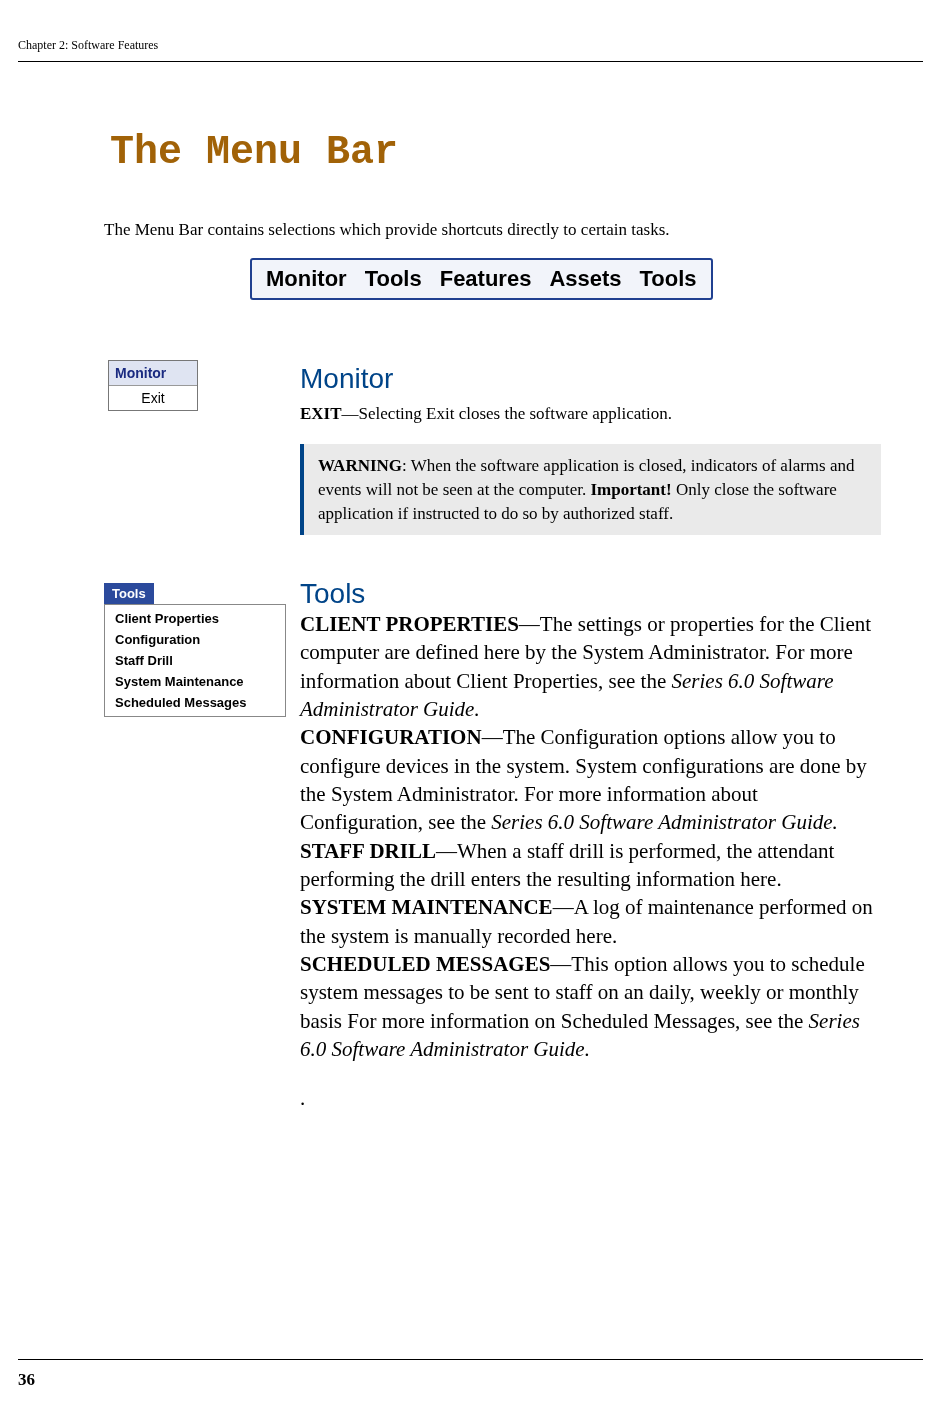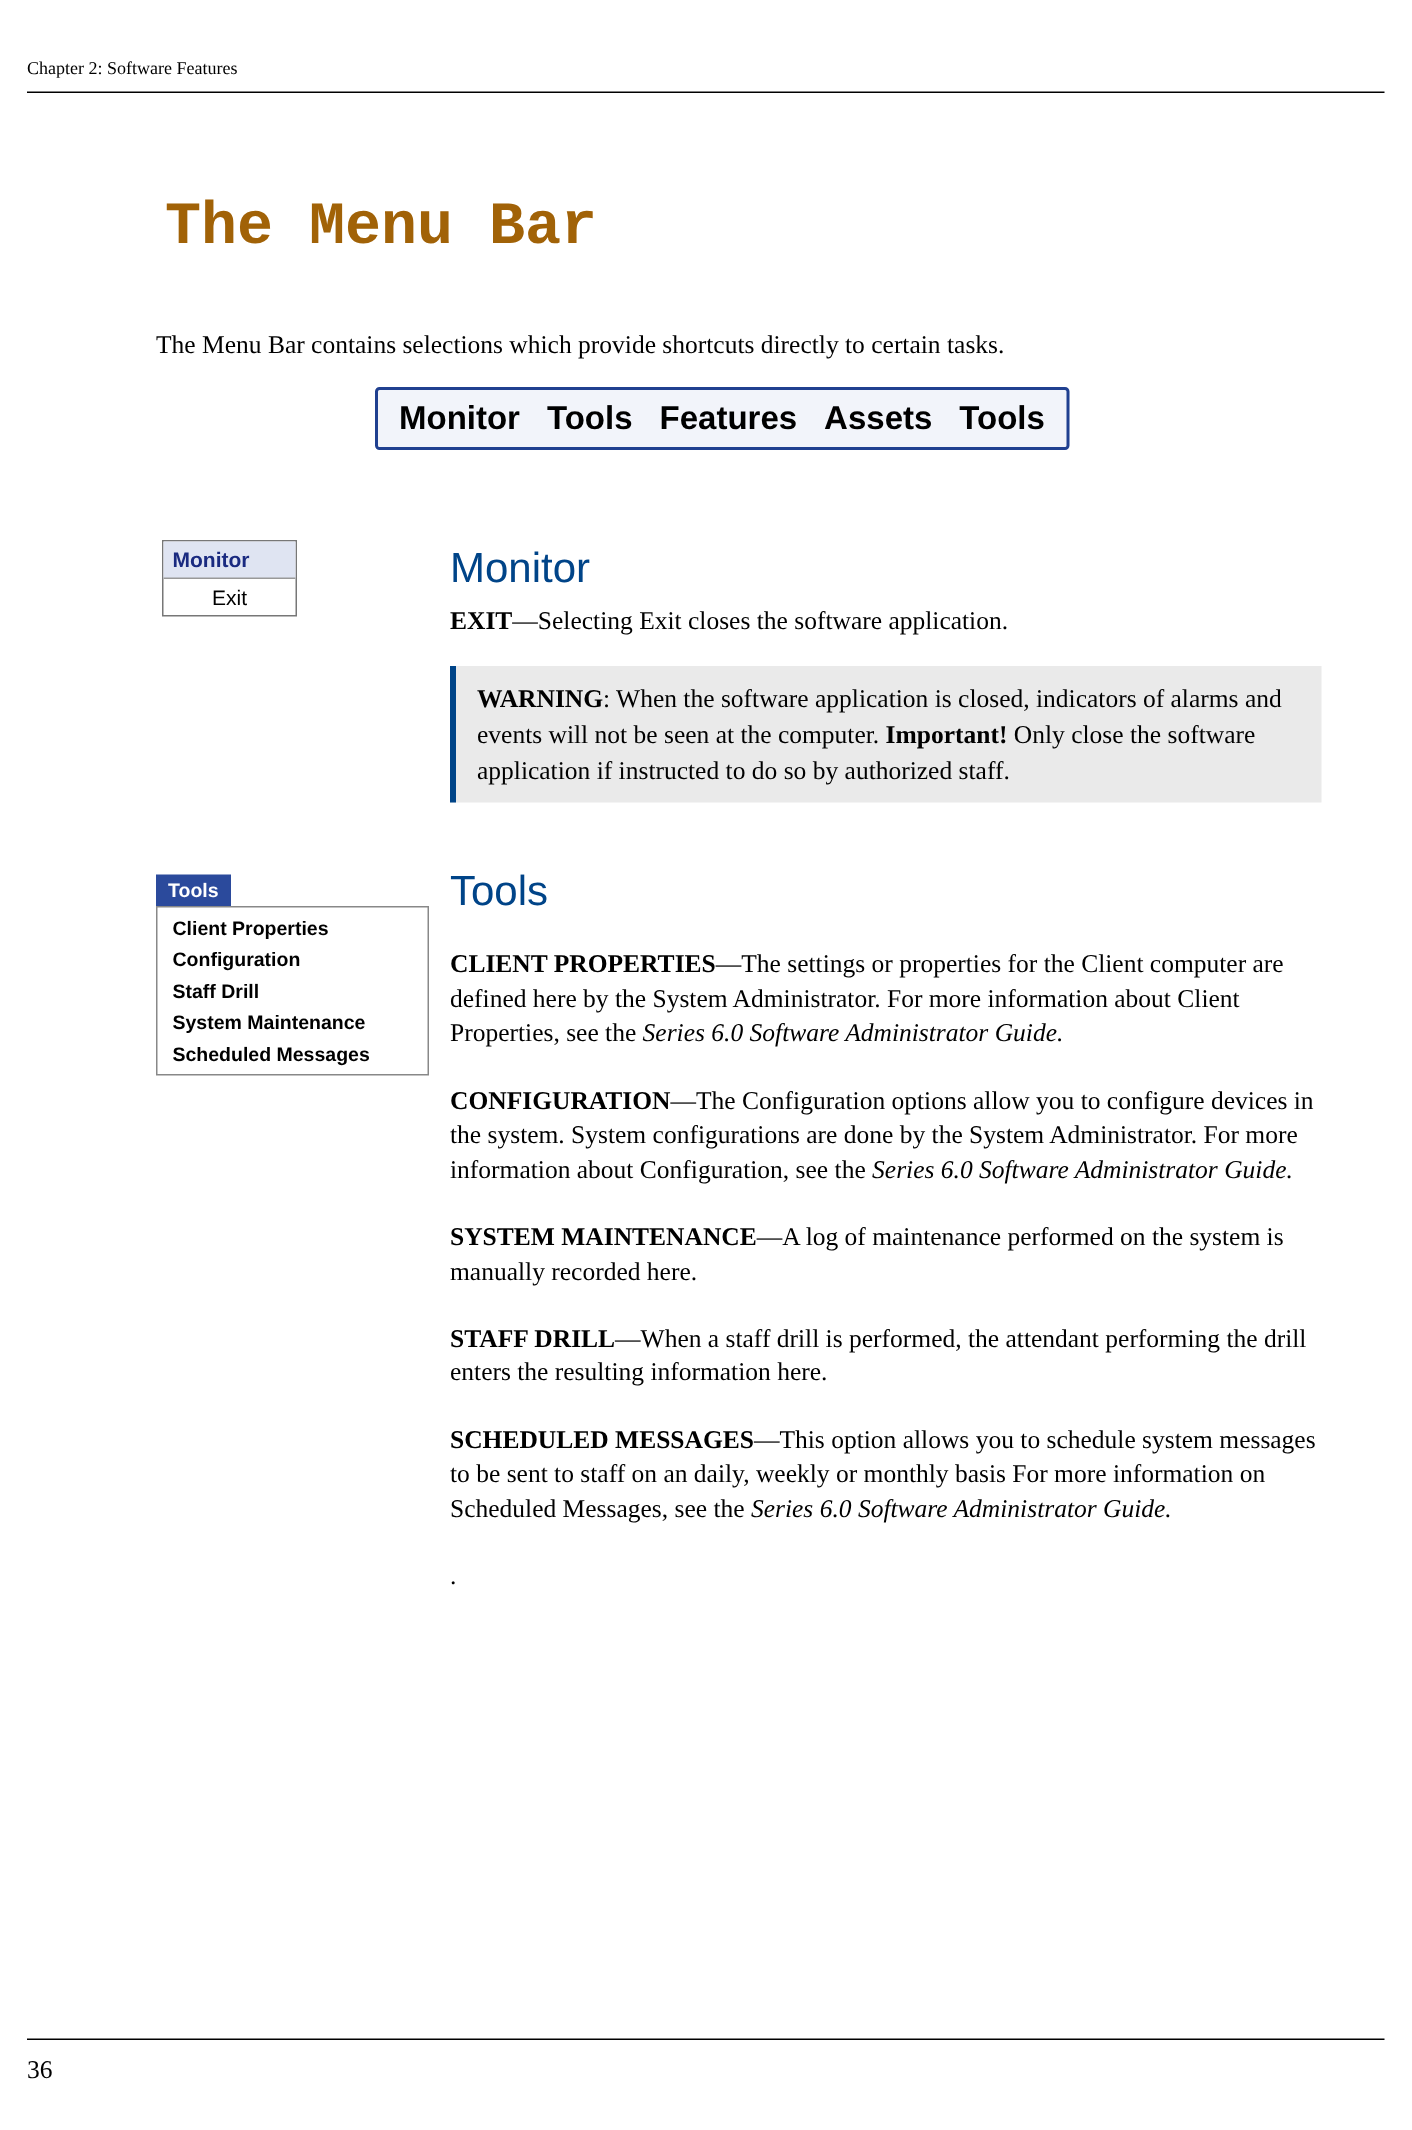--- a/index.html
+++ b/index.html
@@ -125,40 +125,40 @@
       font-weight: bold;
       color: #000;
     }
     .tools-section {
       position: absolute;
       top: 578px;
       left: 300px;
       right: 60px;
     }
     .tools-body p {
-      margin-top: 22px;
-      font-size: 17px;
+      font-size: 21px;
       line-height: 1.35;
     }
     .italic {
       font-style: italic;
     }
     .bold {
       font-weight: bold;
     }
     .page-footer {
       position: absolute;
       bottom: 30px;
       left: 18px;
       right: 18px;
       border-top: 1px solid #000;
       padding-top: 10px;
       display: flex;
       justify-content: space-between;
       font-size: 17px;
+      font-weight: bold;
     }
     .dot-line {
       margin-top: 20px;
       font-size: 17px;
     }
   </style>
 </head>
 <body>
 
 <div class="page-header">
@@ -206,24 +206,24 @@
 <div class="tools-section">
   <h2 class="section-heading">Tools</h2>
   <div class="tools-body">
     <p>
       <span class="bold">CLIENT PROPERTIES</span><span>—The settings or properties for the Client computer are defined here by the System Administrator. For more information about Client Properties, see the </span><span class="italic">Series 6.0 Software Administrator Guide.</span>
     </p>
     <p>
       <span class="bold">CONFIGURATION</span><span>—The Configuration options allow you to configure devices in the system. System configurations are done by the System Administrator. For more information about Configuration, see the </span><span class="italic">Series 6.0 Software Administrator Guide.</span>
     </p>
     <p>
+      <span class="bold">STAFF DRILL</span><span>—When a staff drill is performed, the attendant performing the drill enters the resulting information here.</span>
+    </p>
+    <p>
       <span class="bold">SYSTEM MAINTENANCE</span><span>—A log of maintenance performed on the system is manually recorded here.</span>
-    </p>
-    <p>
-      <span class="bold">STAFF DRILL</span><span>—When a staff drill is performed, the attendant performing the drill enters the resulting information here.</span>
     </p>
     <p>
       <span class="bold">SCHEDULED MESSAGES</span><span>—This option allows you to schedule system messages to be sent to staff on an daily, weekly or monthly basis For more information on Scheduled Messages, see the </span><span class="italic">Series 6.0 Software Administrator Guide.</span>
     </p>
     <p class="dot-line">.</p>
   </div>
 </div>
 
 <div class="page-footer">
   <span>36</span>

